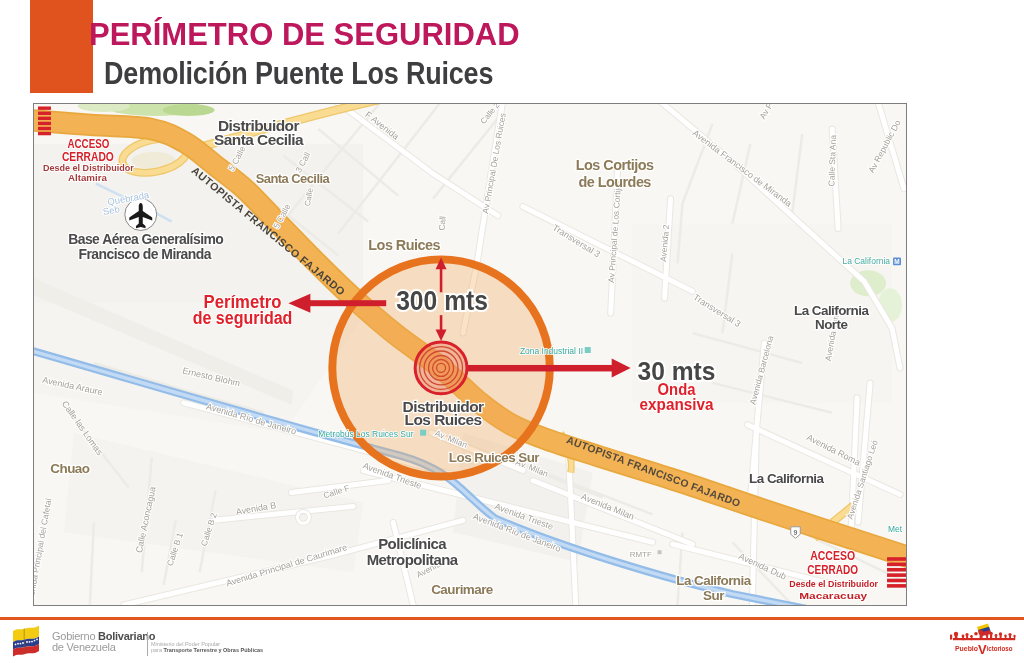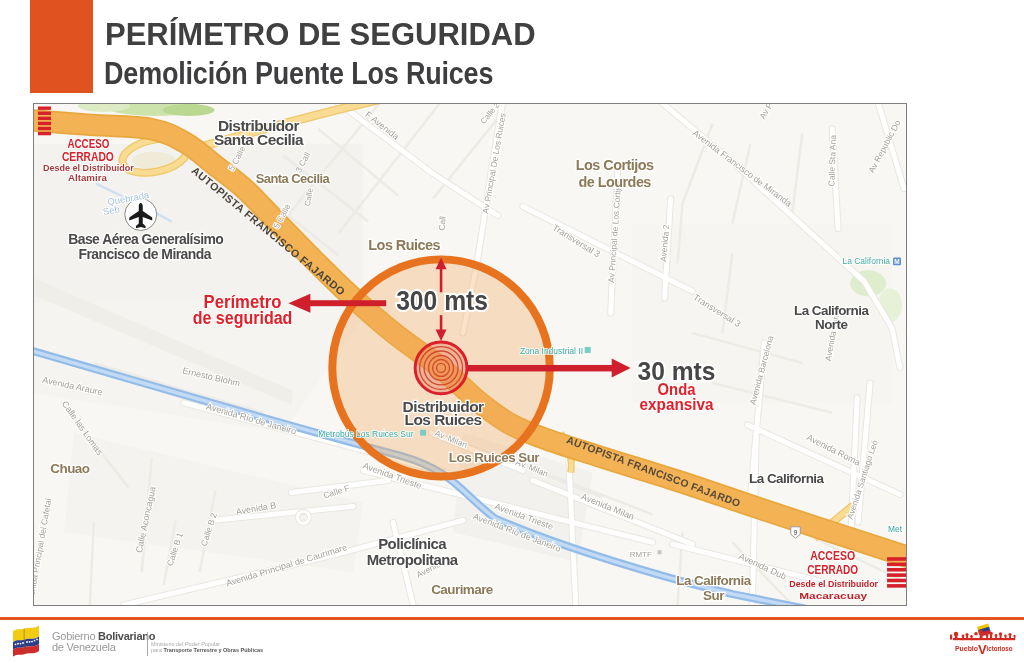--- a/index.html
+++ b/index.html
@@ -1,19 +1,19 @@
 <!DOCTYPE html>
 <html><head>
 <meta charset="utf-8">
 <style>
   html,body{margin:0;padding:0;background:#fff;}
   body{width:1024px;height:663px;position:relative;overflow:hidden;
        font-family:"Liberation Sans",sans-serif;}
   .oblock{position:absolute;left:30px;top:0;width:63px;height:93px;background:#E0531F;}
-  .title{position:absolute;left:105px;top:17px;font-size:31px;font-weight:bold;color:#404040;letter-spacing:0px;}
+  .title{position:absolute;left:89px;top:17px;font-size:31px;font-weight:bold;color:#be185d;letter-spacing:0px;}
   .subtitle{position:absolute;left:104px;top:56px;font-size:31px;letter-spacing:-0.2px;font-weight:bold;color:#3E3E40;transform:scaleX(0.87);transform-origin:0 0;}
   .mapwrap{position:absolute;left:33px;top:103px;width:872px;height:501px;border:1.5px solid #7E7E7E;background:#F8F7F3;}
   .orule{position:absolute;left:0;top:617px;width:1024px;height:2.5px;background:#E2551E;}
   .gob{position:absolute;left:52px;top:631px;font-size:11px;color:#9B9B9B;line-height:10.5px;letter-spacing:-0.25px;}
   .gob b{color:#4D4D4D;}
   .gsep{position:absolute;left:147px;top:632px;width:1px;height:24px;background:#AAA;}
   .min{position:absolute;left:151px;top:642px;font-size:5.5px;color:#A9A9A9;line-height:5.8px;}
   .min b{color:#555;}
 </style>
 </head>

